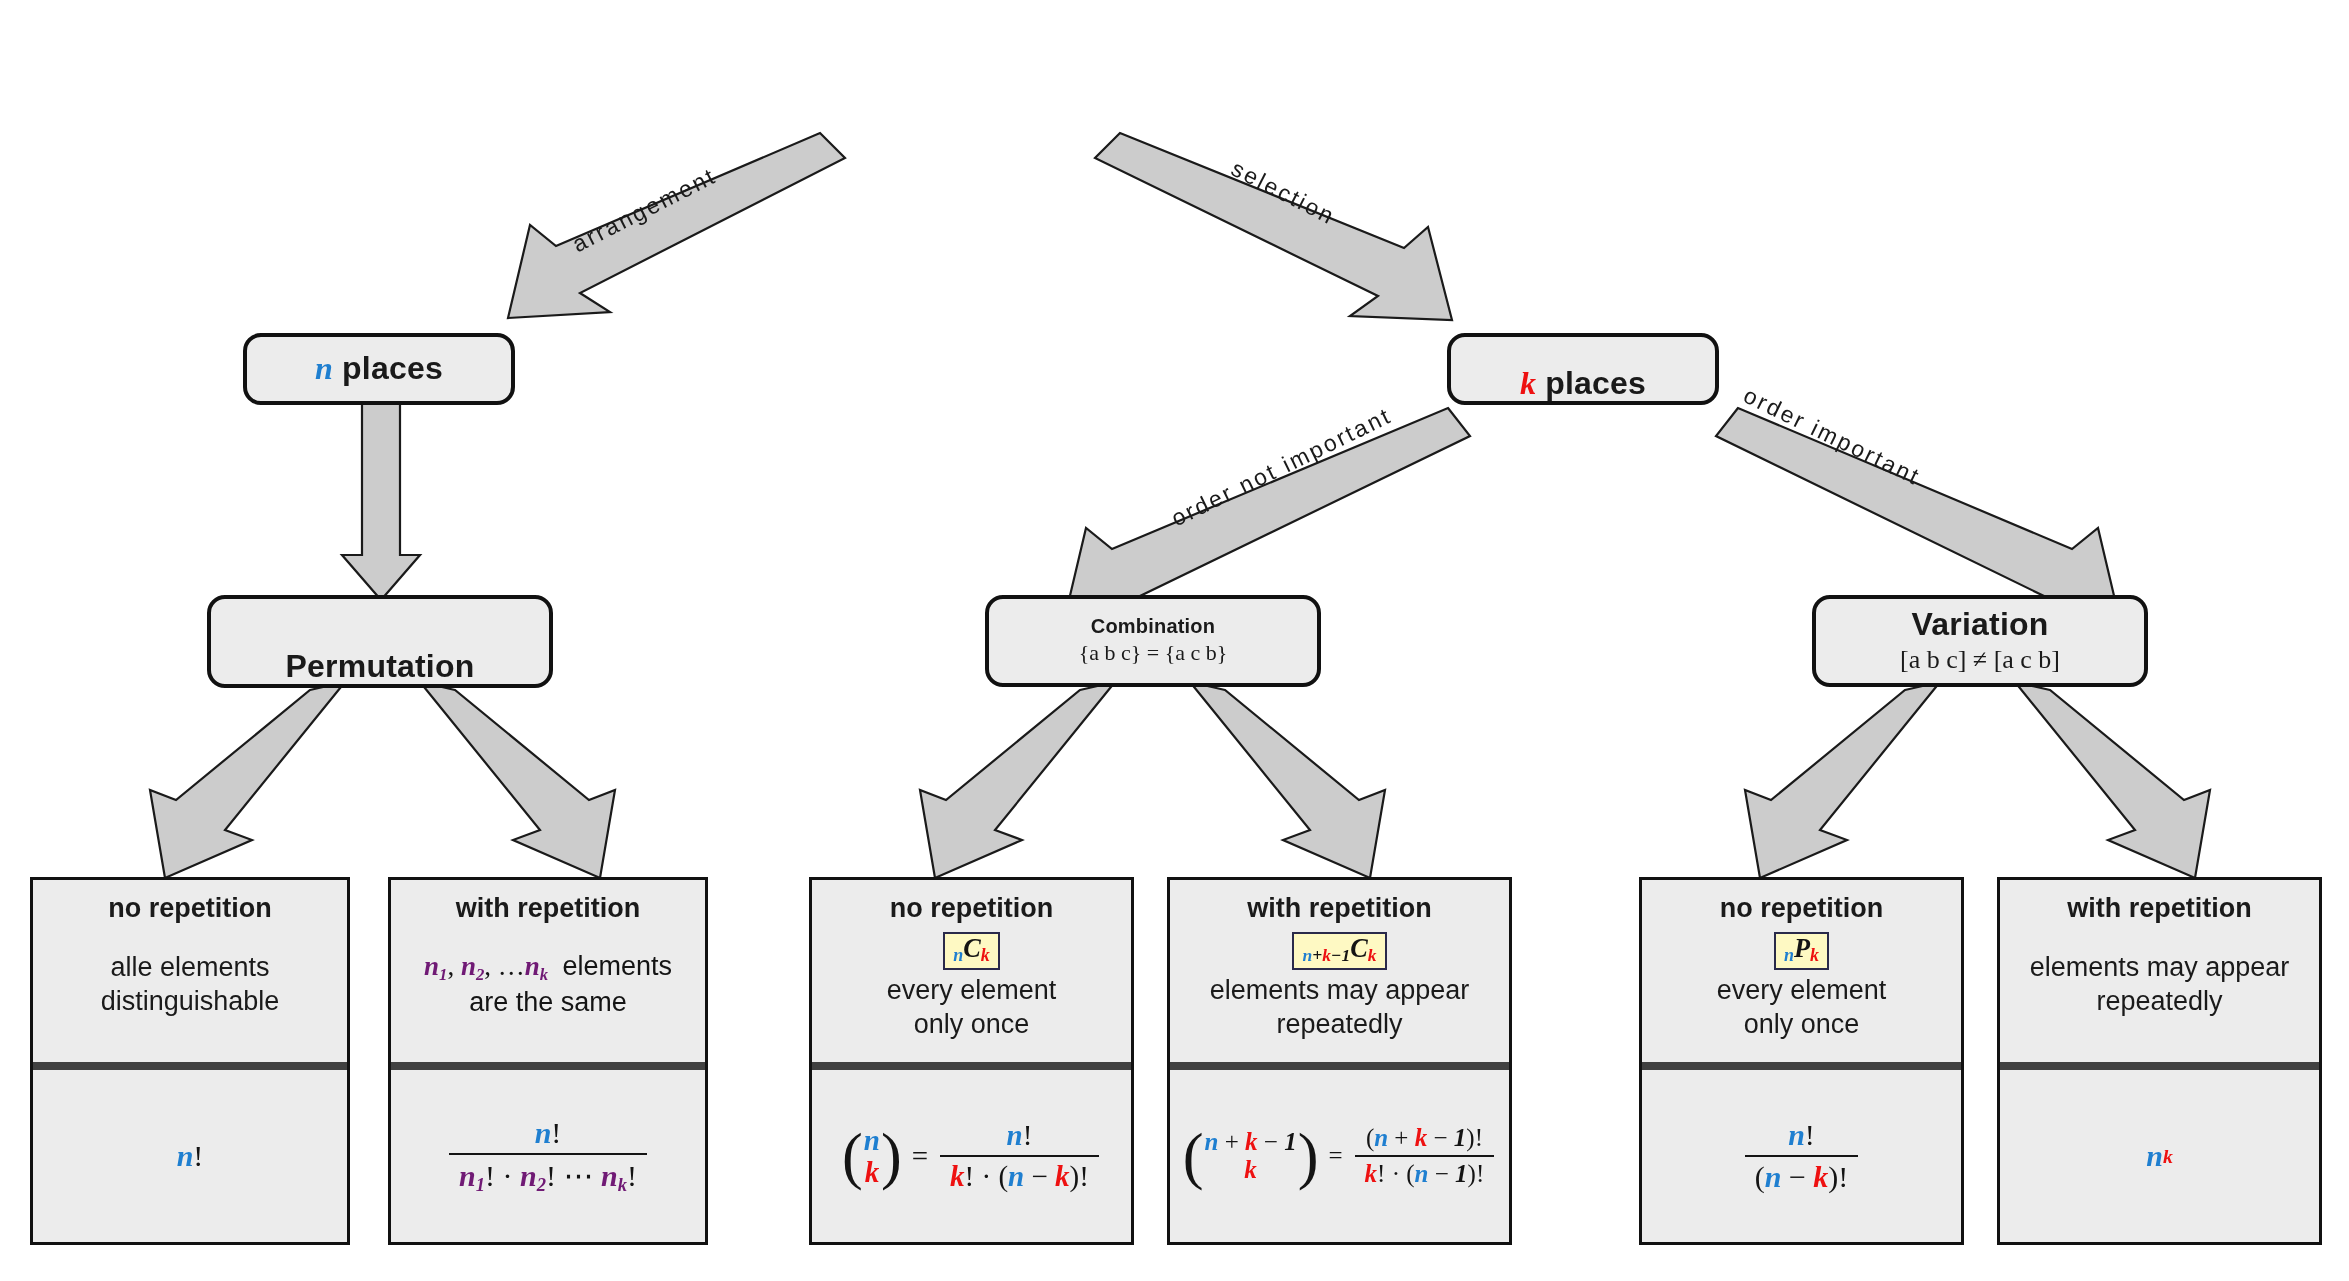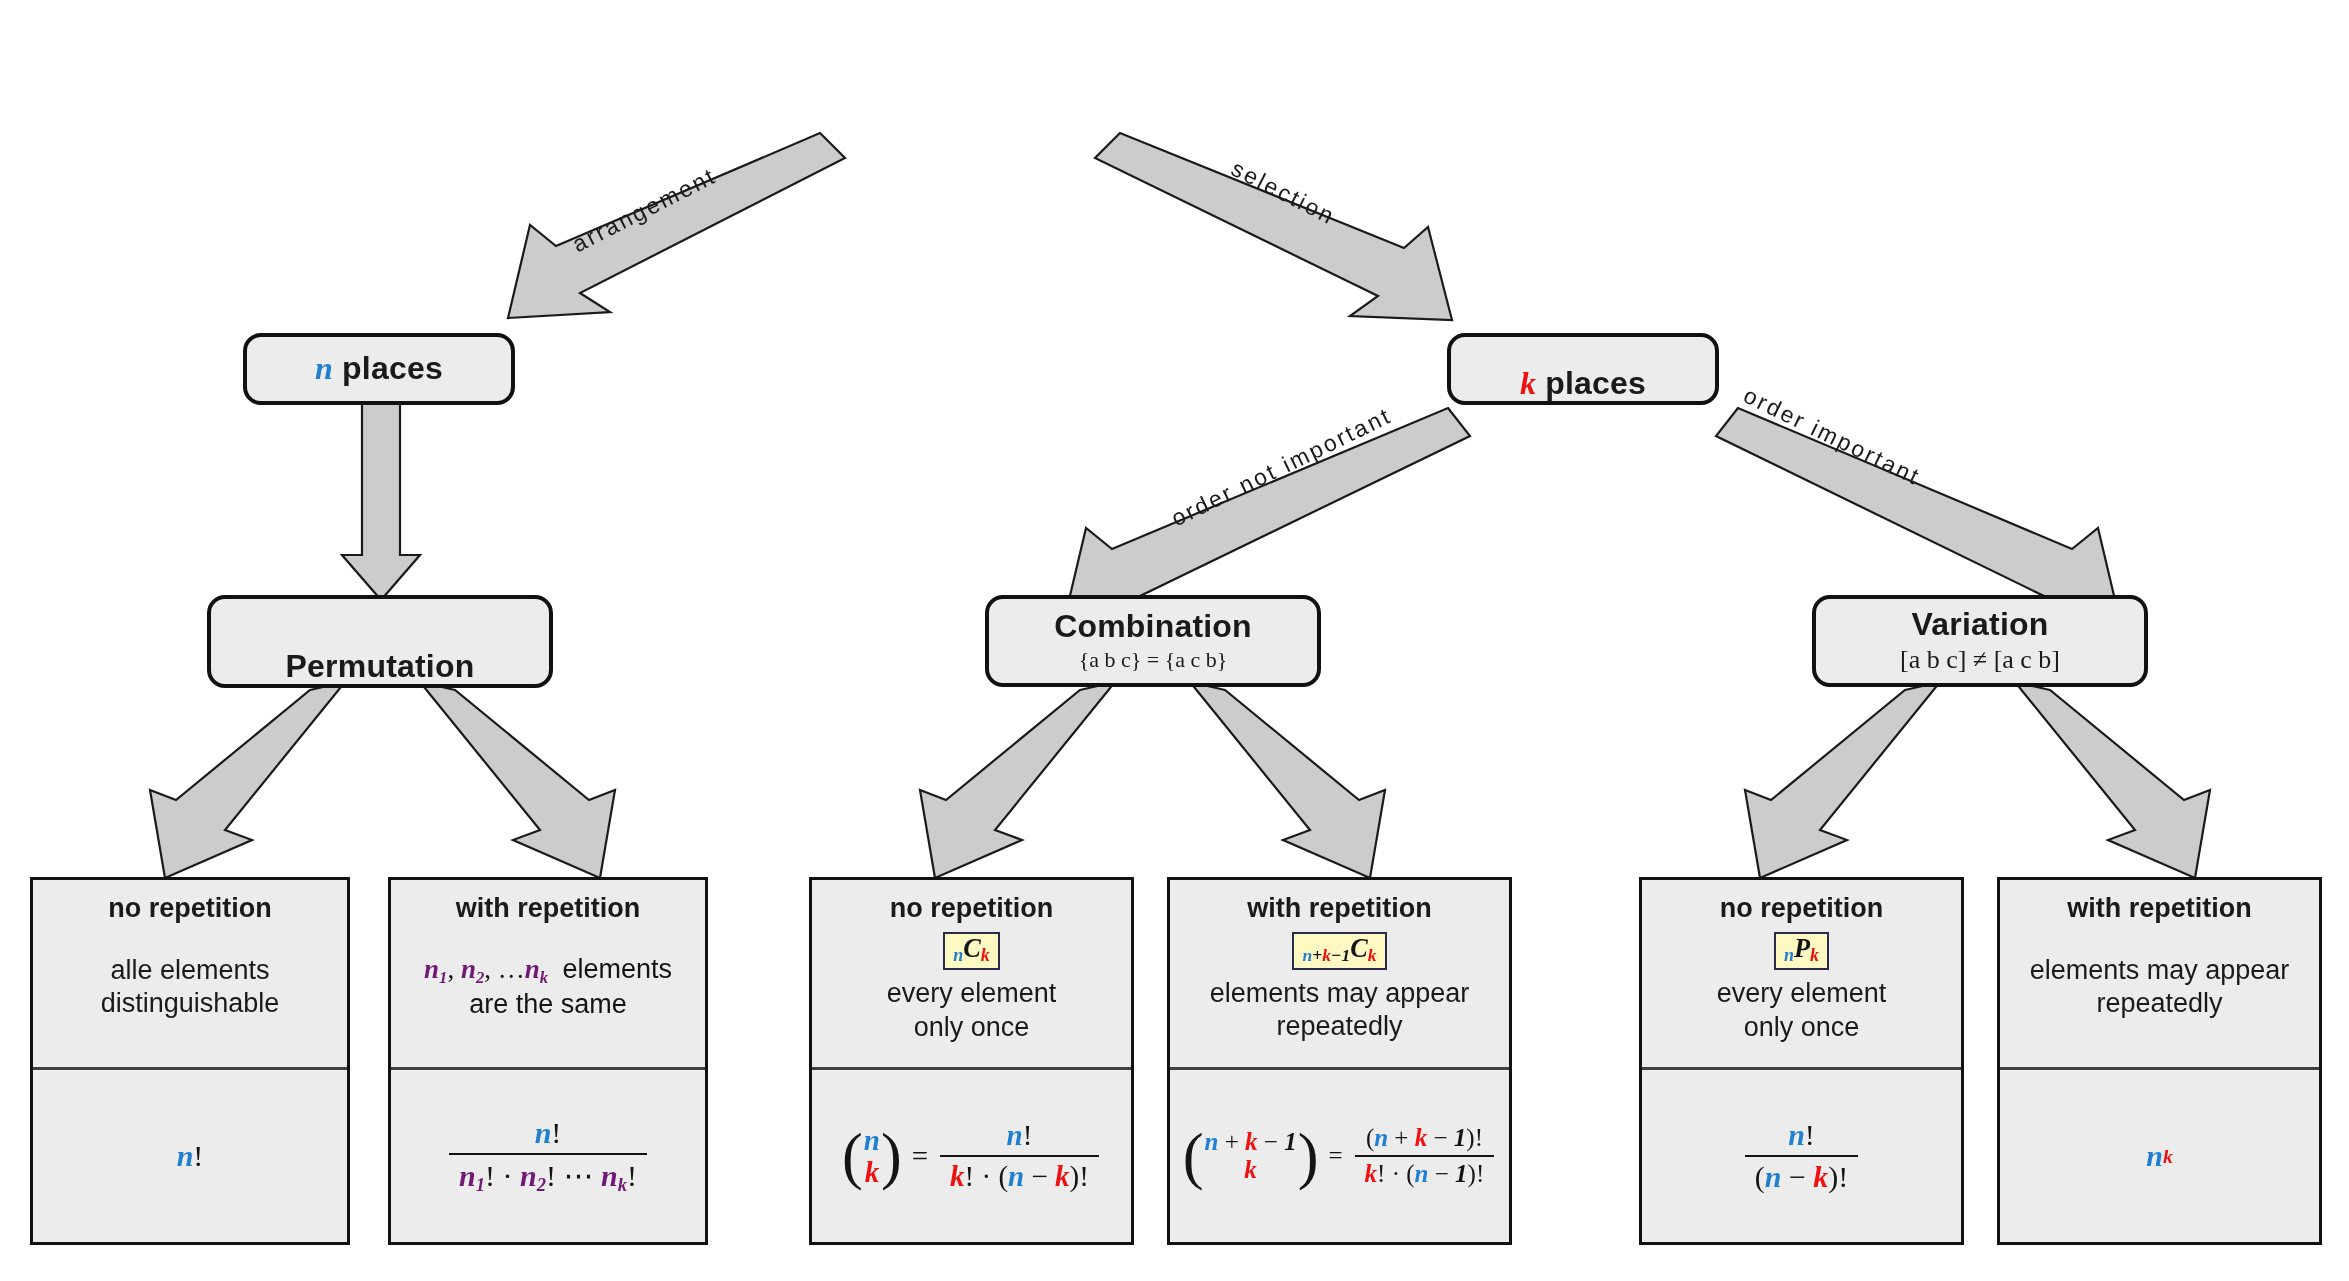--- a/index.html
+++ b/index.html
@@ -57,21 +57,21 @@
     flex-direction:column;
     z-index:5;
   }
   .card .top{
     flex:1 1 auto;
     display:flex;
     flex-direction:column;
     align-items:center;
     box-sizing:border-box;
     padding:14px 8px 10px 8px;
-    border-bottom:3px solid #404040;
+    border-bottom:8px solid #404040;
     position:relative;
   }
   .card .hdr{
     font-weight:bold;
     font-size:27px;
     color:#1a1a1a;
     text-align:center;
     line-height:1.1;
   }
   .card .symbox{
@@ -209,21 +209,21 @@
     <div class="title" style="font-size:32px;">
       <span class="mi red">k</span><span> places</span>
     </div>
   </div>
 
   <div class="node" style="left:207px; top:595px; width:346px; height:93px;justify-content:flex-end;">
     <div class="title" style="font-size:32px;">Permutation</div>
   </div>
 
   <div class="node" style="left:985px; top:595px; width:336px; height:92px;">
-    <div class="title" style="font-size:32px;">Combination</div>
+    <div class="title" style="font-size:20px;">Combination</div>
     <div class="sub" style="font-size:22px;">{a b c} = {a c b}</div>
   </div>
 
   <div class="node" style="left:1812px; top:595px; width:336px; height:92px;">
     <div class="title" style="font-size:32px;">Variation</div>
     <div class="sub" style="font-size:26px;">[a b c] ≠ [a c b]</div>
   </div>
 
   <div class="card" style="left:30px; top:877px; width:320px; height:368px;">
     <div class="top">

